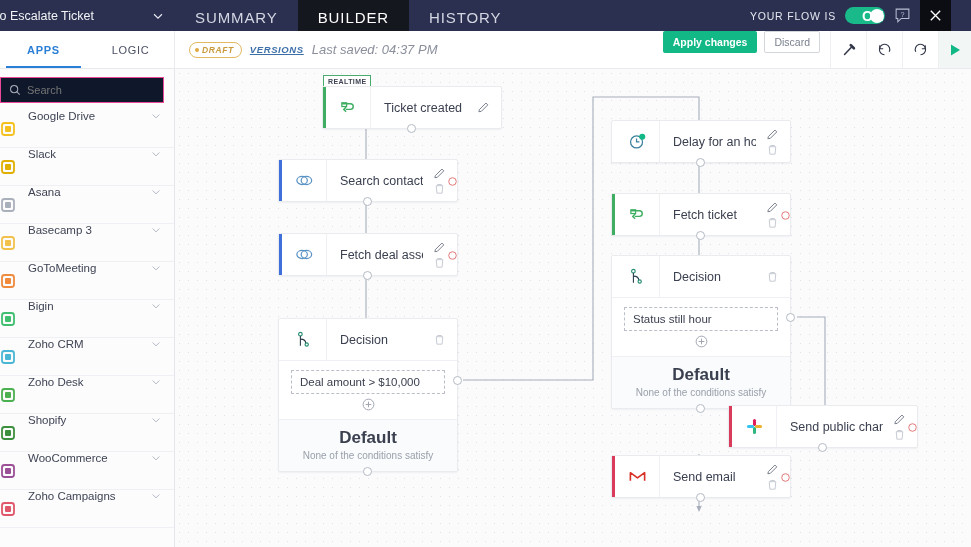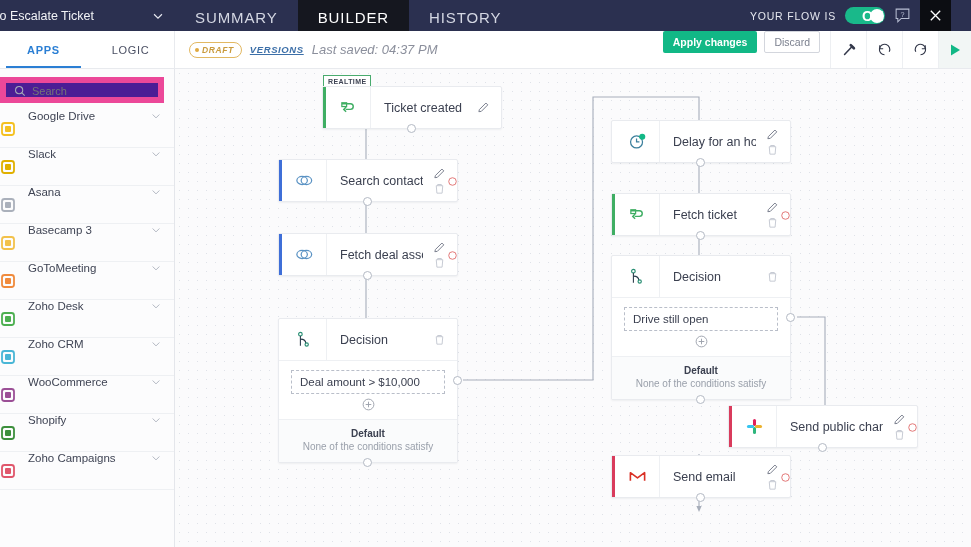--- a/index.html
+++ b/index.html
@@ -106,22 +106,22 @@
     background: #f2f6f5; border-left: 1px solid #edeff2;
   }
 
   
   .sidebar {
     position: absolute; top: 69px; left: 0; width: 175px; height: 478px;
     background: #fcfcfd; border-right: 1px solid #e4e6eb; overflow: hidden;
   }
   .search-wrap { padding: 8px 10px 7px 0px; }
   .search-box {
-    height: 26px; background: #4c1d95; border: 6px solid #ec4899;
-    display: flex; align-items: flex-end; padding-left: 8px; gap: 6px;
+    height: 26px; background: #0f172a; border: 1px solid #ec4899;
+    display: flex; align-items: center; padding-left: 8px; gap: 6px;
   }
   .search-box input {
     border: none; background: transparent; outline: none; font-size: 11px;
     color: #9aa0ab; font-family: "Liberation Sans", sans-serif; width: 120px;
   }
   .app-list { }
   .app-row {
     height: 38px; display: flex; 
     border-bottom: 1px solid #eef0f3; padding-right: 12px;
   }
@@ -173,21 +173,21 @@
   .cond-area { border-top: 1px solid #eef0f3; padding: 9px 12px 2px 12px; }
   .cond-chip {
     border: 1px dashed #b9bec9; padding: 5px 8px; font-size: 11.5px; color: #3b4050;
     background: #ffffff; white-space: nowrap; overflow: hidden;
   }
   .plus-row { display: flex; justify-content: center; padding: 4px 0 6px 0; }
   .default-area {
     border-top: 1px solid #eef0f3; background: #fafbfc;
     padding: 8px 0 10px 0; text-align: center;
   }
-  .default-title { font-size: 10px; color: #3b4050; font-weight: 700; }
+  .default-title { font-size: 17px; color: #3b4050; font-weight: 700; }
   .default-sub { font-size: 10px; color: #9aa0ab; margin-top: 2px; }
   .port {
     position: absolute; width: 9px; height: 9px; border-radius: 50%;
     background: #ffffff; border: 1px solid #b3b9c4;
   }
 </style>
 </head>
 <body>
 
 <div class="app">
@@ -338,61 +338,73 @@
             </svg>
           </div>
           <div class="app-name">GoToMeeting</div>
           <svg class="chev-gray" viewBox="0 0 16 16">
             <path d="M3.5 6 L8 10.5 L12.5 6" fill="none" stroke="#aab0bb" stroke-width="1.2"></path>
           </svg>
         </div>
         <div class="app-row">
           <div class="app-ico">
             <svg width="16" height="16" viewBox="0 0 16 16">
+              <rect x="2" y="2" width="12" height="12" rx="2.5" fill="none" stroke="#3fbf6f" stroke-width="1.8"></rect>
+              <rect x="5" y="5" width="6" height="6" rx="1" fill="#3fbf6f"></rect>
+            </svg>
+          </div>
+          <div class="app-name">Bigin</div>
+          <svg class="chev-gray" viewBox="0 0 16 16">
+            <path d="M3.5 6 L8 10.5 L12.5 6" fill="none" stroke="#aab0bb" stroke-width="1.2"></path>
+          </svg>
+        </div>
+        <div class="app-row">
+          <div class="app-ico">
+            <svg width="16" height="16" viewBox="0 0 16 16">
+              <rect x="2" y="2" width="12" height="12" rx="2.5" fill="none" stroke="#49b6d6" stroke-width="1.8"></rect>
+              <rect x="5" y="5" width="6" height="6" rx="1" fill="#49b6d6"></rect>
+            </svg>
+          </div>
+          <div class="app-name">Zoho CRM</div>
+          <svg class="chev-gray" viewBox="0 0 16 16">
+            <path d="M3.5 6 L8 10.5 L12.5 6" fill="none" stroke="#aab0bb" stroke-width="1.2"></path>
+          </svg>
+        </div>
+        <div class="app-row">
+          <div class="app-ico">
+            <svg width="16" height="16" viewBox="0 0 16 16">
               <rect x="2" y="2" width="12" height="12" rx="2.5" fill="none" stroke="#4caf50" stroke-width="1.8"></rect>
               <rect x="5" y="5" width="6" height="6" rx="1" fill="#4caf50"></rect>
             </svg>
           </div>
           <div class="app-name">Zoho Desk</div>
           <svg class="chev-gray" viewBox="0 0 16 16">
             <path d="M3.5 6 L8 10.5 L12.5 6" fill="none" stroke="#aab0bb" stroke-width="1.2"></path>
           </svg>
         </div>
         <div class="app-row">
           <div class="app-ico">
             <svg width="16" height="16" viewBox="0 0 16 16">
-              <rect x="2" y="2" width="12" height="12" rx="2.5" fill="none" stroke="#49b6d6" stroke-width="1.8"></rect>
-              <rect x="5" y="5" width="6" height="6" rx="1" fill="#49b6d6"></rect>
-            </svg>
-          </div>
-          <div class="app-name">Zoho CRM</div>
+              <rect x="2" y="2" width="12" height="12" rx="2.5" fill="none" stroke="#3c8f3c" stroke-width="1.8"></rect>
+              <rect x="5" y="5" width="6" height="6" rx="1" fill="#3c8f3c"></rect>
+            </svg>
+          </div>
+          <div class="app-name">Shopify</div>
           <svg class="chev-gray" viewBox="0 0 16 16">
             <path d="M3.5 6 L8 10.5 L12.5 6" fill="none" stroke="#aab0bb" stroke-width="1.2"></path>
           </svg>
         </div>
         <div class="app-row">
           <div class="app-ico">
             <svg width="16" height="16" viewBox="0 0 16 16">
               <rect x="2" y="2" width="12" height="12" rx="2.5" fill="none" stroke="#9b4f96" stroke-width="1.8"></rect>
               <rect x="5" y="5" width="6" height="6" rx="1" fill="#9b4f96"></rect>
             </svg>
           </div>
           <div class="app-name">WooCommerce</div>
-          <svg class="chev-gray" viewBox="0 0 16 16">
-            <path d="M3.5 6 L8 10.5 L12.5 6" fill="none" stroke="#aab0bb" stroke-width="1.2"></path>
-          </svg>
-        </div>
-        <div class="app-row">
-          <div class="app-ico">
-            <svg width="16" height="16" viewBox="0 0 16 16">
-              <rect x="2" y="2" width="12" height="12" rx="2.5" fill="none" stroke="#3c8f3c" stroke-width="1.8"></rect>
-              <rect x="5" y="5" width="6" height="6" rx="1" fill="#3c8f3c"></rect>
-            </svg>
-          </div>
-          <div class="app-name">Shopify</div>
           <svg class="chev-gray" viewBox="0 0 16 16">
             <path d="M3.5 6 L8 10.5 L12.5 6" fill="none" stroke="#aab0bb" stroke-width="1.2"></path>
           </svg>
         </div>
         <div class="app-row">
           <div class="app-ico">
             <svg width="16" height="16" viewBox="0 0 16 16">
               <rect x="2" y="2" width="12" height="12" rx="2.5" fill="none" stroke="#e0566b" stroke-width="1.8"></rect>
               <rect x="5" y="5" width="6" height="6" rx="1" fill="#e0566b"></rect>
             </svg>
@@ -597,21 +609,21 @@
           </svg>
         </div>
         <div class="node-label">Decision</div>
         <div class="node-actions">
           <svg width="13" height="13" viewBox="0 0 14 14">
             <path d="M3.5 4 h7 l-.7 8 h-5.6 Z M5 4 v-1.3 h4 V4" fill="none" stroke="#c3c7d0" stroke-width="1"></path>
           </svg>
         </div>
       </div>
       <div class="cond-area">
-        <div class="cond-chip">Drive still open</div>
+        <div class="cond-chip">Status still hour</div>
         <div class="plus-row">
           <svg width="13" height="13" viewBox="0 0 14 14">
             <circle cx="7" cy="7" r="5.8" fill="none" stroke="#9aa0ab" stroke-width="1"></circle>
             <path d="M7 4 v6 M4 7 h6" stroke="#9aa0ab" stroke-width="1"></path>
           </svg>
         </div>
       </div>
       <div class="default-area">
         <div class="default-title">Default</div>
         <div class="default-sub">None of the conditions satisfy</div>

